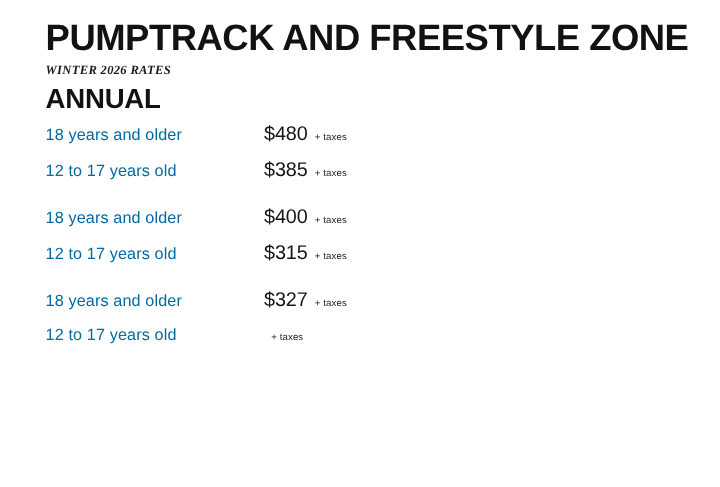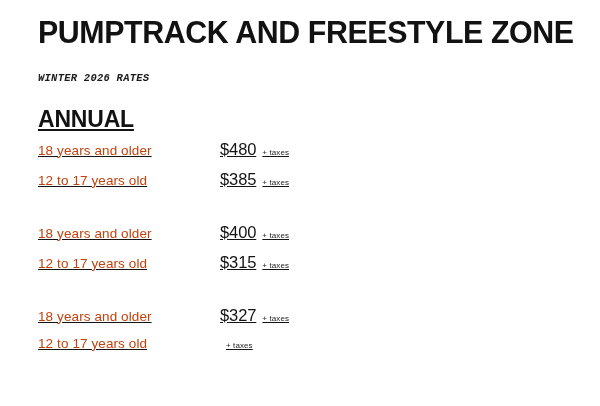--- a/index.html
+++ b/index.html
@@ -34,34 +34,33 @@
     font-weight: 700;
     font-size: 30.5px;
     line-height: 1.0;
     letter-spacing: -0.4px;
     color: #121212;
     white-space: nowrap;
     transform: scaleX(0.995);
     transform-origin: left center;
   }
   .doc-subtitle {
-    margin-top: 24px;
-    font-family: Liberation Mono, monospace;
+    margin-top: 6px;
+    font-family: Liberation Serif, serif;
     font-style: italic;
     font-weight: 600;
     font-size: 10.5px;
     letter-spacing: 0.25px;
     color: #1b1b1b;
     white-space: nowrap;
   }
 
   
   .section {
-    margin-top: 23px;
-    text-decoration: underline;
+    margin-top: 5px;
   }
   .section:first-of-type {
     margin-top: 19px;
   }
   .section-title {
     font-family: "Liberation Sans", sans-serif;
     font-weight: 700;
     font-size: 23px;
     line-height: 1.05;
     letter-spacing: -0.2px;
@@ -76,21 +75,21 @@
     display: flex;
     align-items: baseline;
     height: 30px;
   }
   .rate-label {
     width: 182px;
     flex: 0 0 182px;
     font-size: 13.5px;
     font-weight: 400;
     letter-spacing: 0.1px;
-    color: #c2410c;
+    color: #0369a1;
     white-space: nowrap;
   }
   .rate-price-wrap {
     display: flex;
     align-items: baseline;
     white-space: nowrap;
   }
   .rate-amount {
     font-size: 16.5px;
     font-weight: 400;

